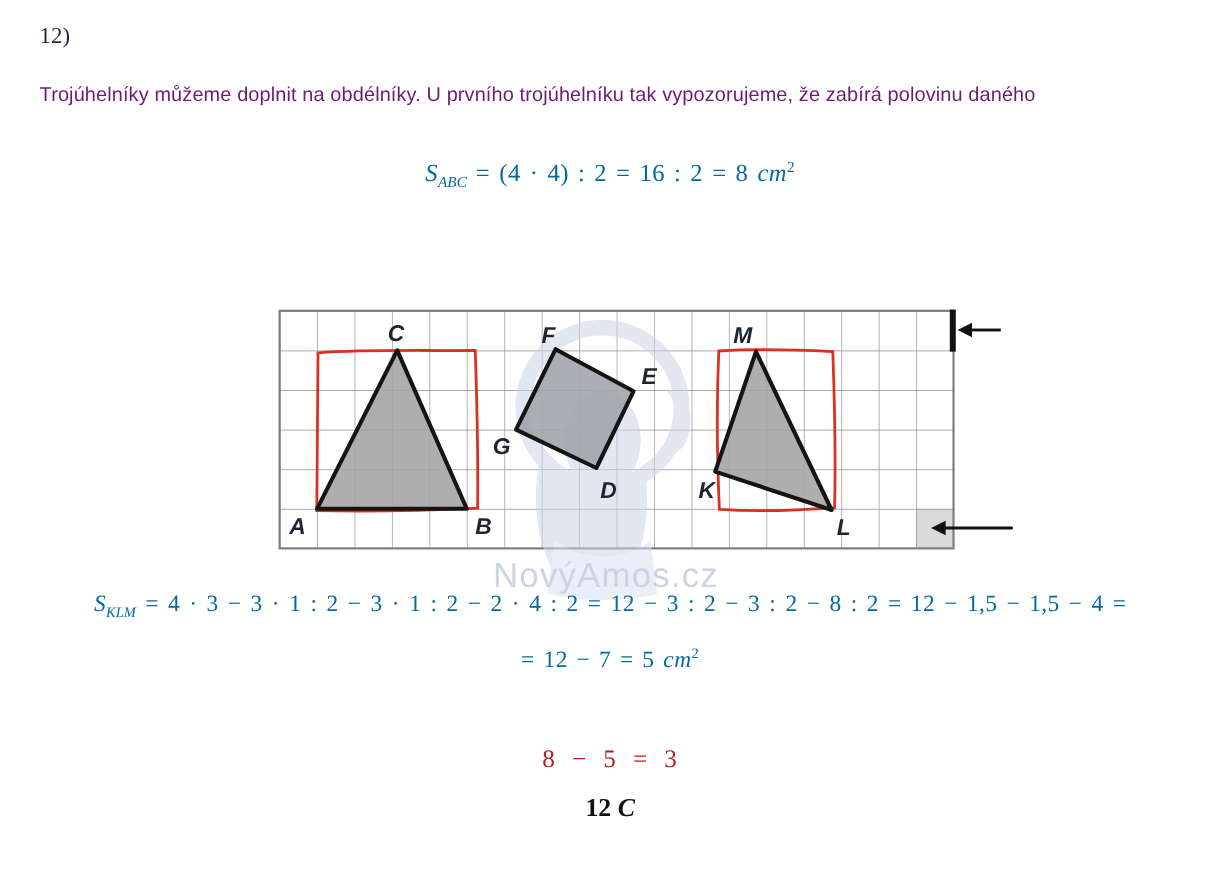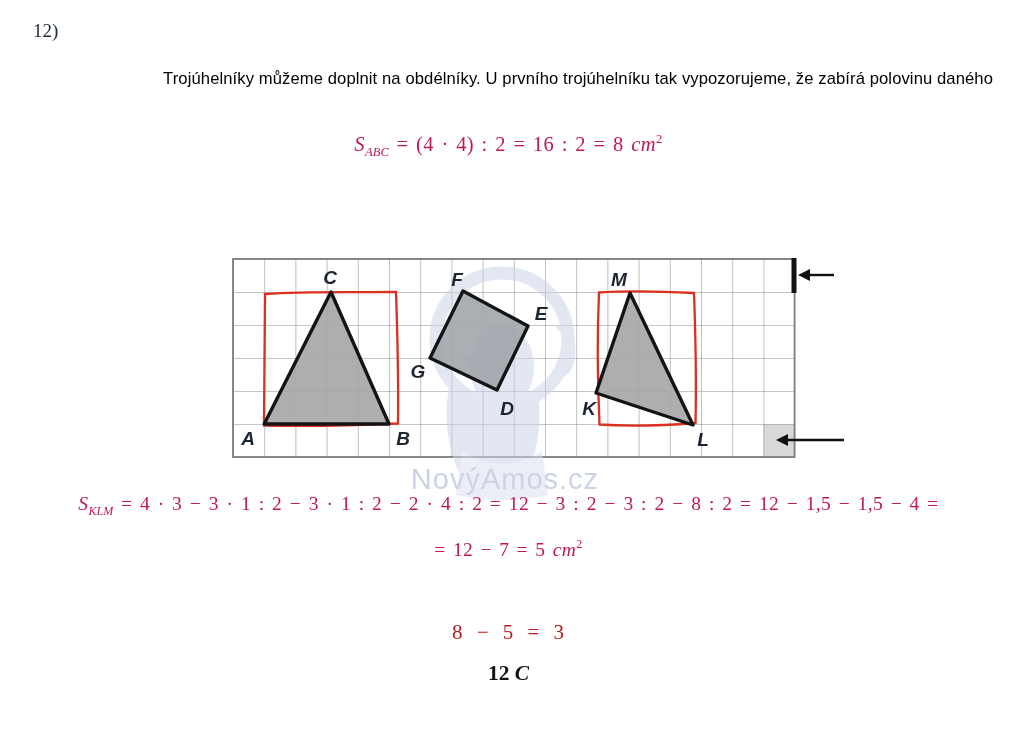--- a/index.html
+++ b/index.html
@@ -10,29 +10,28 @@
     -webkit-font-smoothing:antialiased;
   }
   .abs{position:absolute;}
   .problem-number{
     left:33px;top:20px;
     font-family:"Liberation Serif",serif;
     font-size:19px;color:#1e2936;
   }
   .para{
     left:33px;width:960px;
-    font-size:16.6px;line-height:29px;color:#000000;
+    font-size:16.6px;line-height:29px;color:#701a75;
     letter-spacing:0.1px;
-    text-align:right;
   }
   .para-1{top:64px;}
   .para-2{top:176px;}
   .math{
     left:0;width:1017px;text-align:center;
-    font-family:"Liberation Serif",serif;color:#be185d;
+    font-family:"Liberation Serif",serif;color:#0369a1;
   }
   .math .it{font-style:italic;}
   .math sub{font-size:0.62em;font-style:italic;letter-spacing:0;}
   .math sup{font-size:0.62em;font-style:normal;}
   .formula-abc{top:132px;font-size:20.5px;letter-spacing:0.4px;word-spacing:2px;}
   .formula-klm-1{top:493px;font-size:19.5px;letter-spacing:0.3px;word-spacing:2.5px;}
   .formula-klm-2{top:537px;font-size:19.5px;letter-spacing:0.4px;word-spacing:2px;}
   .formula-diff{top:620px;font-size:21px;color:#b91c1c;word-spacing:7px;letter-spacing:1px;}
   .answer{top:661px;font-size:21.5px;font-weight:bold;color:#111;}
   .answer .it{font-style:italic;}

